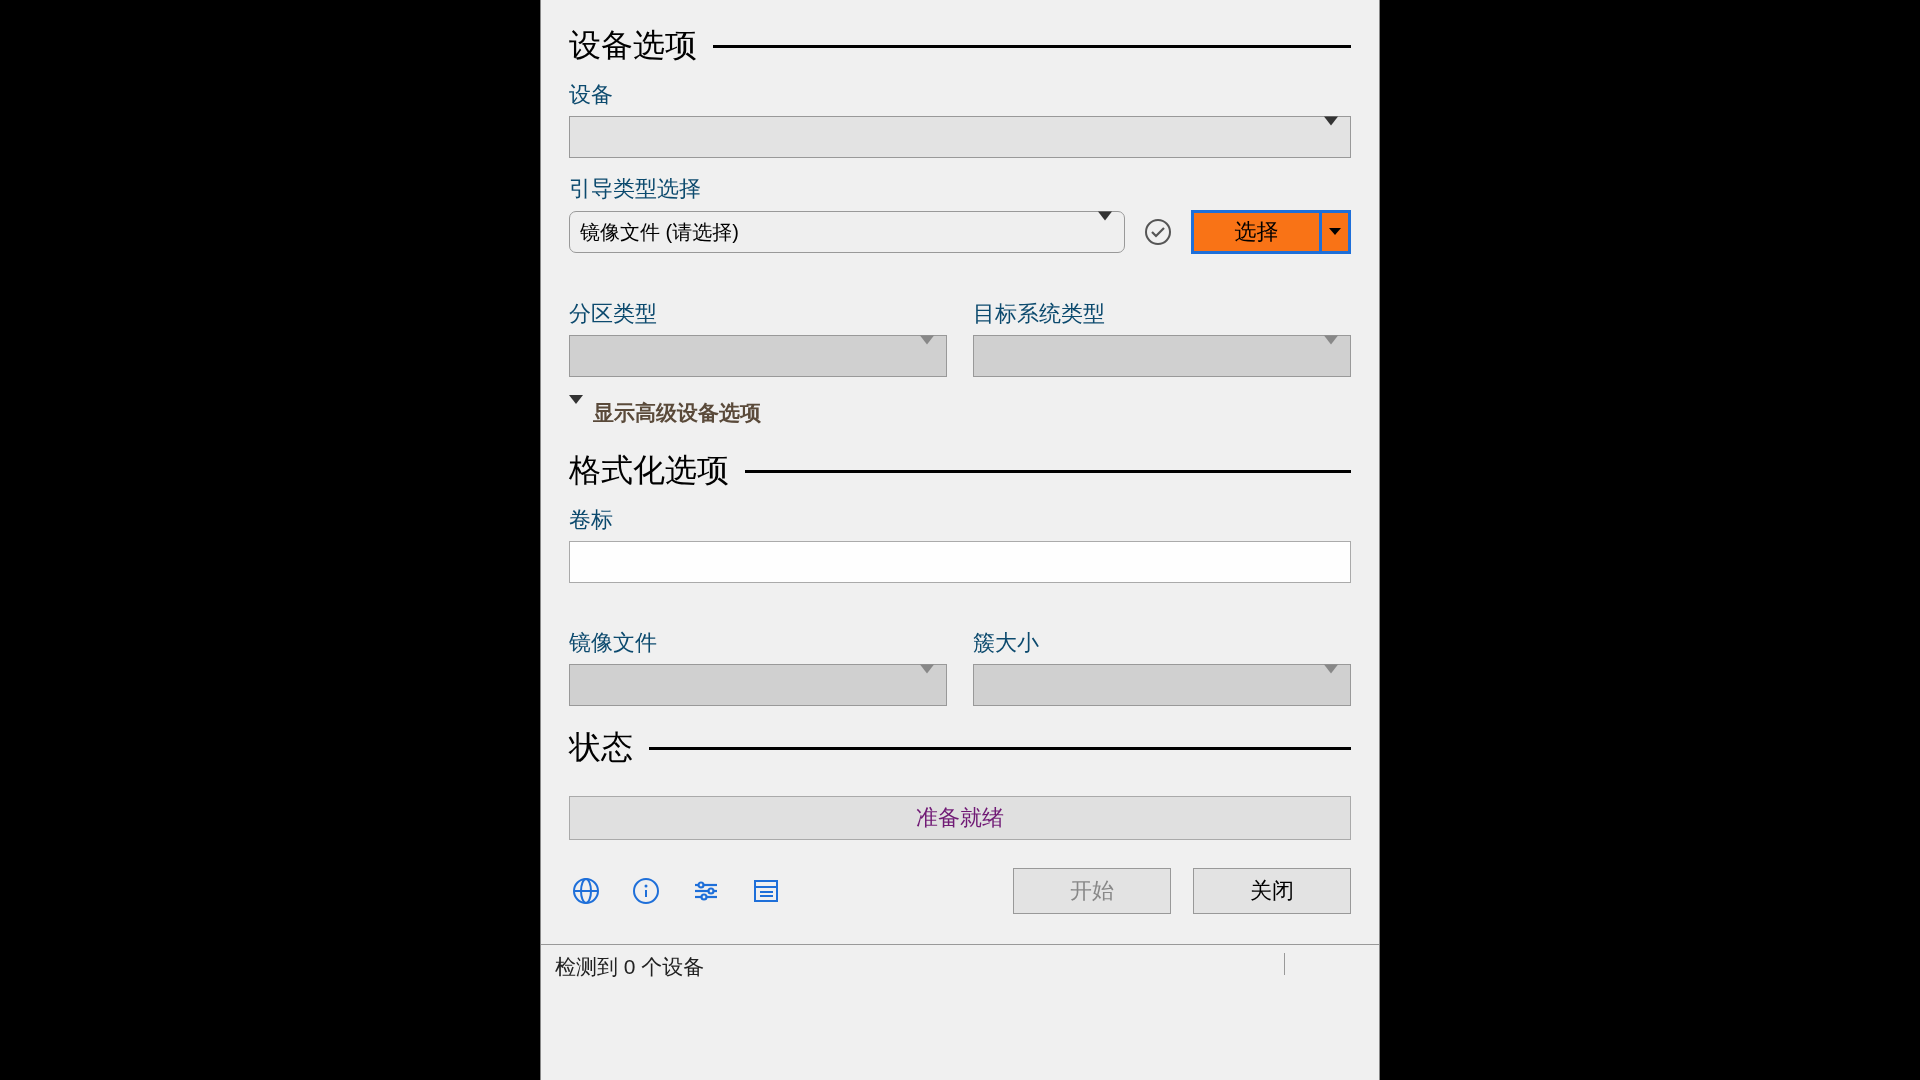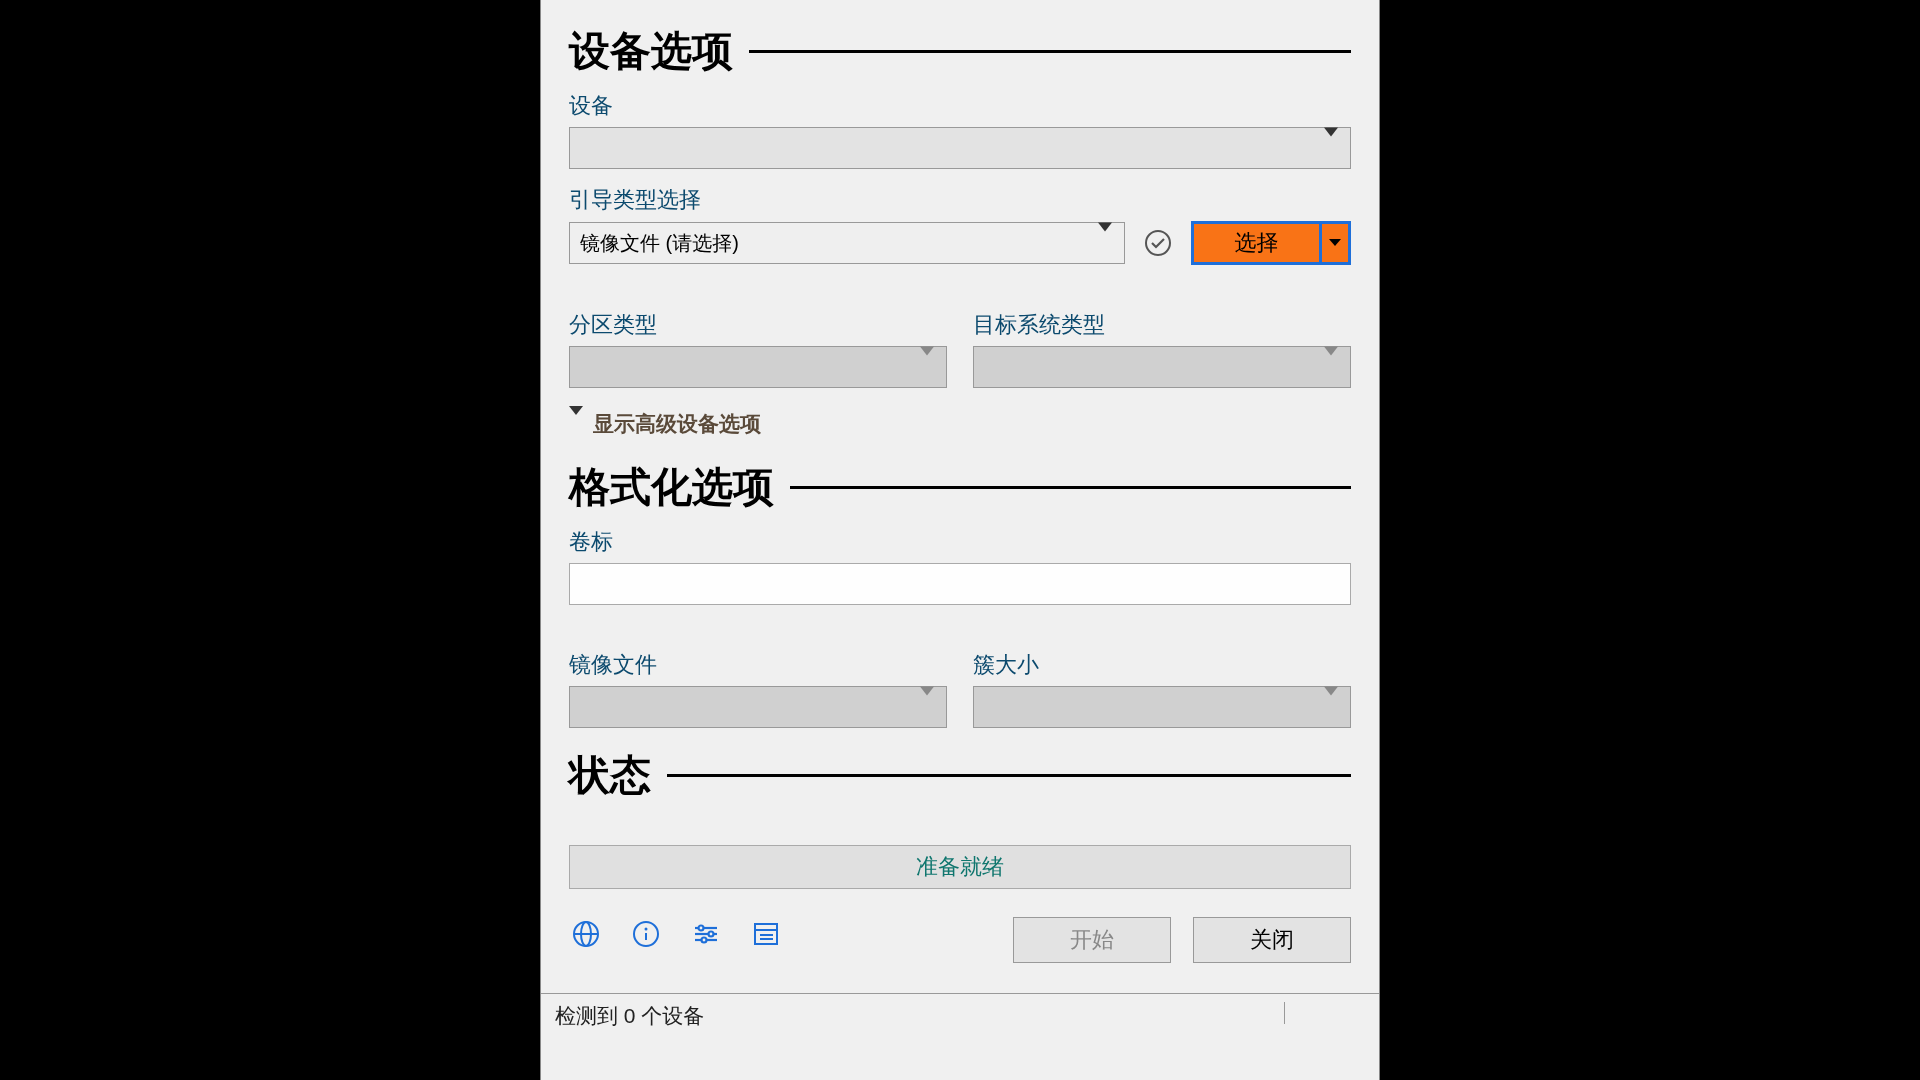--- a/index.html
+++ b/index.html
@@ -23,22 +23,22 @@
       display: flex;
       flex-direction: column;
     }
     .section-header {
       display: flex;
       align-items: center;
       margin-bottom: 12px;
       margin-top: 4px;
     }
     .section-title {
-      font-size: 41px;
-      font-weight: bold;
+      font-size: 32px;
+      font-weight: normal;
       white-space: nowrap;
       margin-right: 16px;
     }
     .section-line {
       flex: 1;
       height: 3px;
       background: #000;
     }
     .field-label {
       font-size: 22px;
@@ -127,26 +127,27 @@
       color: #5a4a3a;
     }
     .status-bar {
       height: 44px;
       background: #e0e0e0;
       border: 1px solid #aaa;
       display: flex;
       align-items: center;
       justify-content: center;
       font-size: 22px;
-      color: #0f766e;
+      color: #701a75;
       margin-bottom: 28px;
-      margin-top: 30px;
+      margin-top: 14px;
     }
     .bottom-row {
       display: flex;
+      align-items: center;
       justify-content: space-between;
       margin-bottom: 30px;
     }
     .icon-group {
       display: flex;
       gap: 26px;
     }
     .tool-icon {
       width: 34px; height: 34px;
       display: flex; align-items: center; justify-content: center;
@@ -204,21 +205,21 @@
     <div class="field-label">设备</div>
     <div class="dropdown">
       <span></span>
       <span class="dropdown-arrow"><span class="chevron-down"></span></span>
     </div>
   </div>
 
   <div class="field-group">
     <div class="field-label">引导类型选择</div>
     <div class="boot-row">
-      <div class="dropdown boot-select" style="background:#efefef;">
+      <div class="dropdown boot-select" style="background:#efefef;border-radius:7px;">
         <span>镜像文件 (请选择)</span>
         <span class="dropdown-arrow"><span class="chevron-down"></span></span>
       </div>
       <div class="check-icon">
         <svg width="30" height="30" viewBox="0 0 30 30" fill="none">
           <circle cx="15" cy="15" r="12" stroke="#555" stroke-width="2"></circle>
           <path d="M9 15 L13 19 L21 11" stroke="#555" stroke-width="2.2" fill="none"></path>
         </svg>
       </div>
       <div class="select-button">

